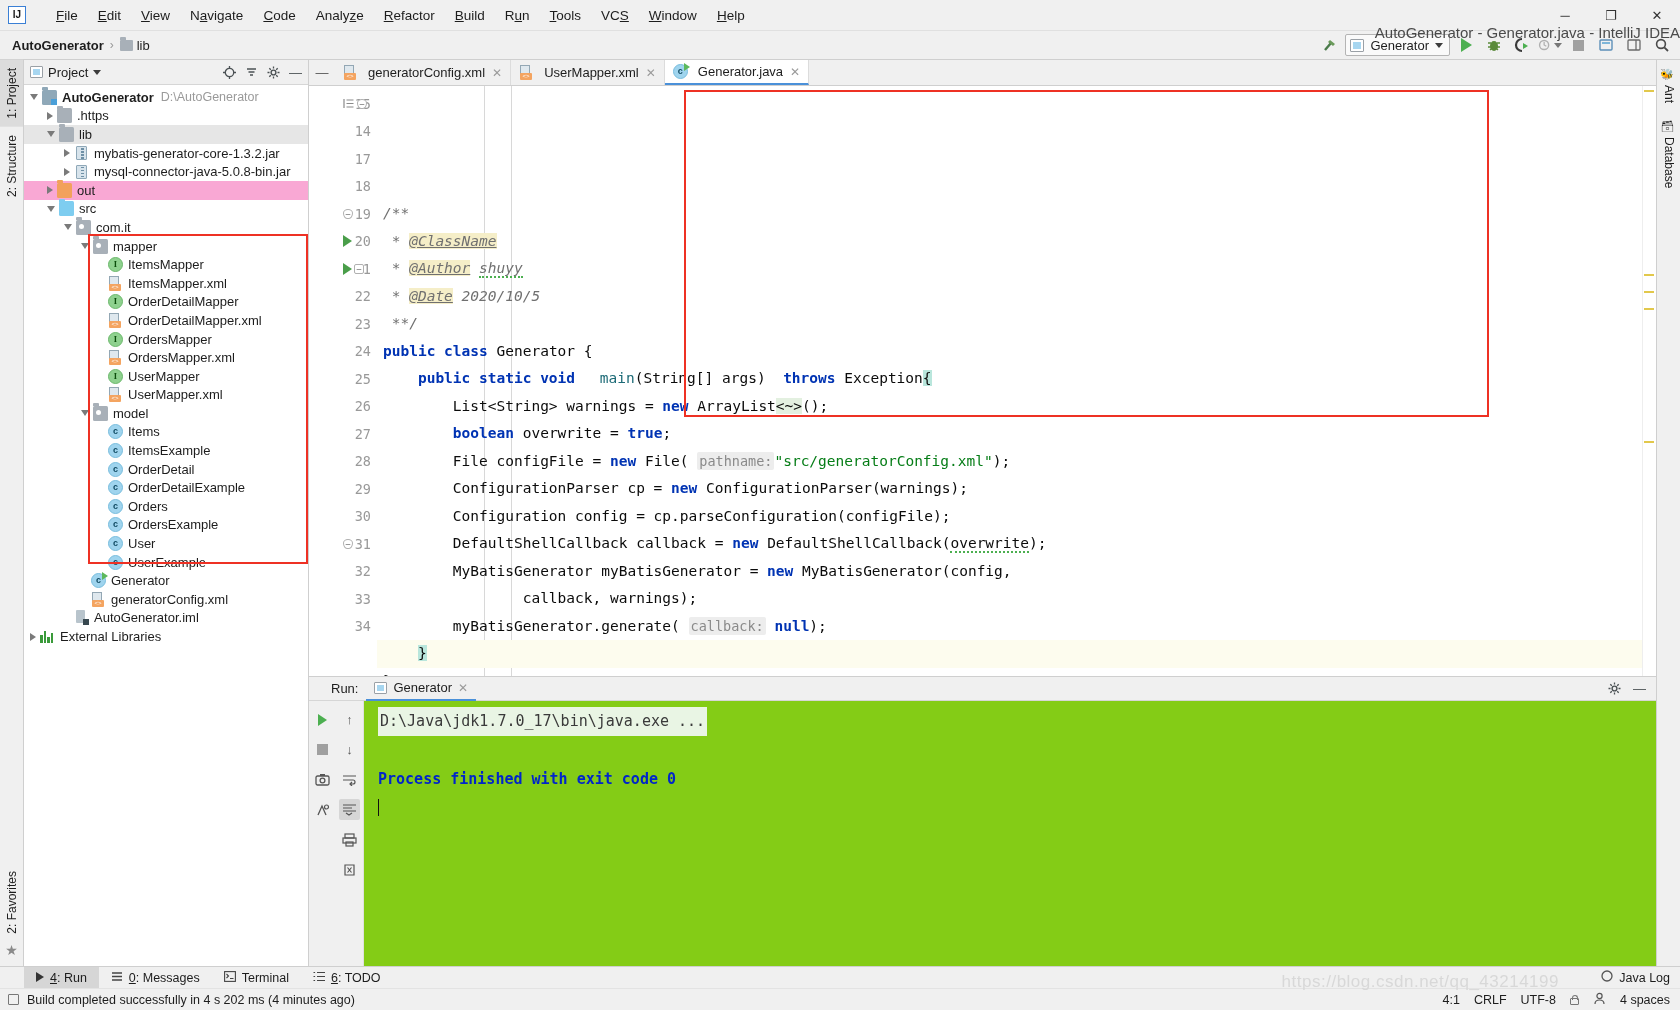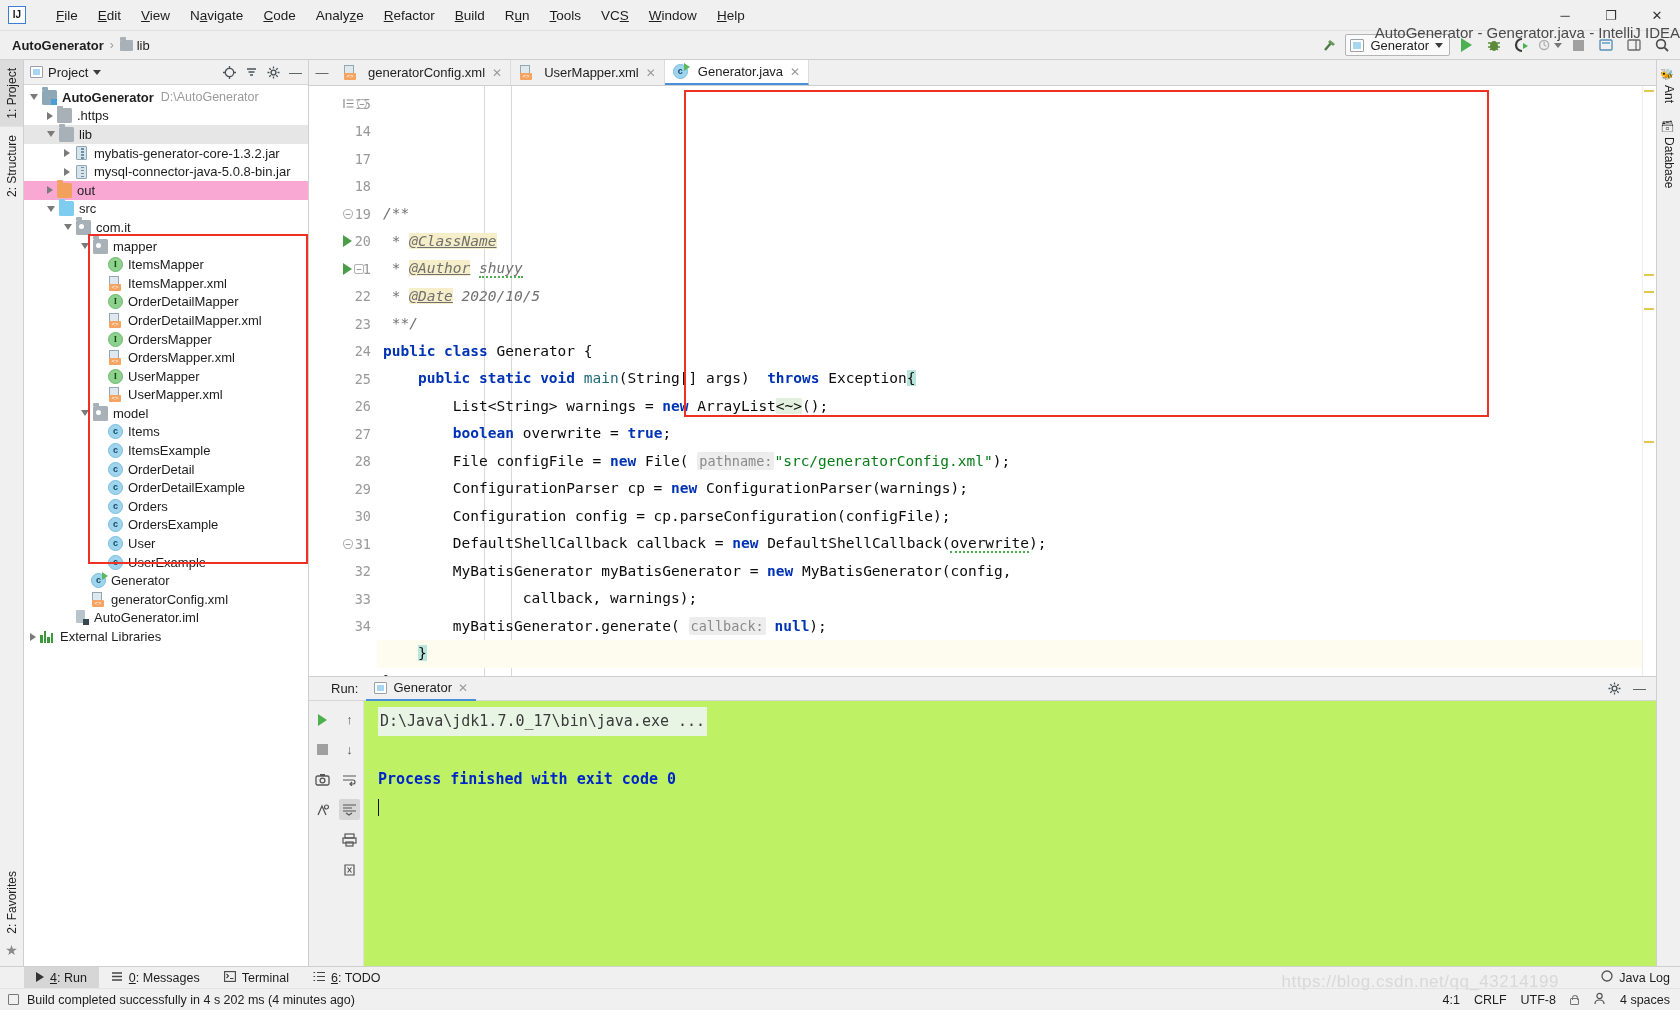--- a/index.html
+++ b/index.html
@@ -209,21 +209,21 @@
   }
   .gfold.rounded { border-radius: 50% 50% 40% 40%/ 40% 40% 60% 60%; }
   .code {
     flex: 1; position: relative; padding-top: 4px; overflow: hidden;
     font-family: "DejaVu Sans Mono", monospace; font-size: 14.5px; line-height: 27.5px;
     color: #0b0b0b; white-space: pre;
   }
   .cl { height: 27.5px; padding-left: 6px; position: relative; }
   .cl.hl { background: #fdfcee; }
   .k { color: #0033b3; font-weight: 600; }
-  .meth { color: #1d6b77; }
+  .meth { color: #1d6b77; margin-left: 16px; }
   .str { color: #067d17; }
   .cmt { color: #707070; font-style: italic; }
   .jdoc-tag { color: #707070; font-style: italic; text-decoration: underline; background:#f5eec8; }
   .jdoc-val { color: #707070; font-style: italic; }
   .hint { color: #8a8a8a; background: #ededed; border-radius: 2px; padding: 1px 2px; font-size: 13.5px;}
   .diamond { background: #e3f0e0; }
   .brace-hl { background: #b9e6dc; }
   .squig { border-bottom: 2px dotted #4caf50; }
   .vline { position:absolute; top:0; bottom:0; width:1px; background:#d8d8d8; }
   .redbox-code { position:absolute; border:2px solid #ee3124; pointer-events:none; z-index:4; }
@@ -244,21 +244,21 @@
   .runwin-head-right { margin-left:auto; display:flex; align-items:center; gap:8px; padding-right:8px; }
   .runwin-body { flex:1; display:flex; min-height:0; }
   .run-side {
     width: 55px; flex: none; background: #f0f0f0; display:flex; padding-top:4px;
     border-right: 1px solid #e0e0e0;
   }
   .run-col { width: 27px; display:flex; flex-direction:column; align-items:center; gap:9px; padding-top:4px;}
   .rsic { width:21px;height:21px; display:flex;align-items:center;justify-content:center; color:#555; font-size:13px;}
   .rsic.on { background:#d6d6d6; border-radius:2px; }
   .console {
-    flex:1; background:#bef264; padding: 6px 0 0 14px;
+    flex:1; background:#84cc16; padding: 6px 0 0 14px;
     font-family: "DejaVu Sans Mono", monospace; font-size: 15px; line-height: 29px;
     overflow: hidden; position: relative;
   }
   .con-cmd { color:#3a3a3a; background:#e9f5e4; display:inline-block; padding:0 2px;}
   .con-ok { color:#0026c9; font-weight:600; }
   .caret { display:inline-block; width:1px; height:17px; background:#111; vertical-align:-3px;}
 
   
   .statusbar-tabs {
     height: 22px; background: #f0f0f0; border-top: 1px solid #cfcfcf;

